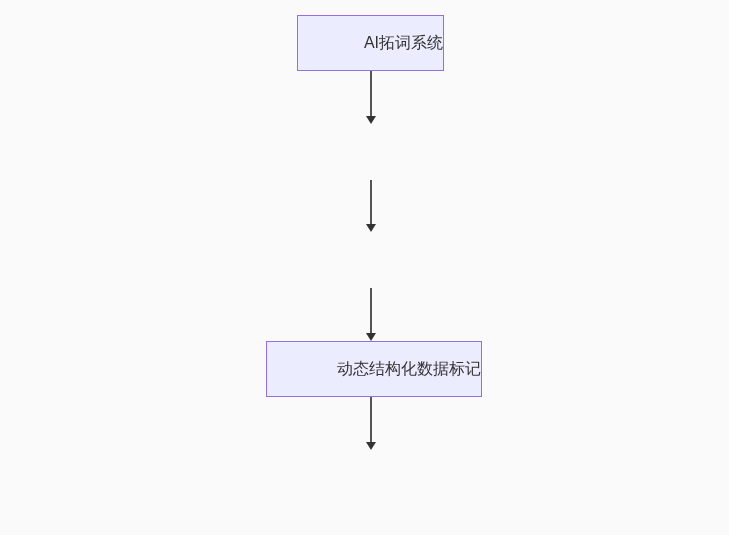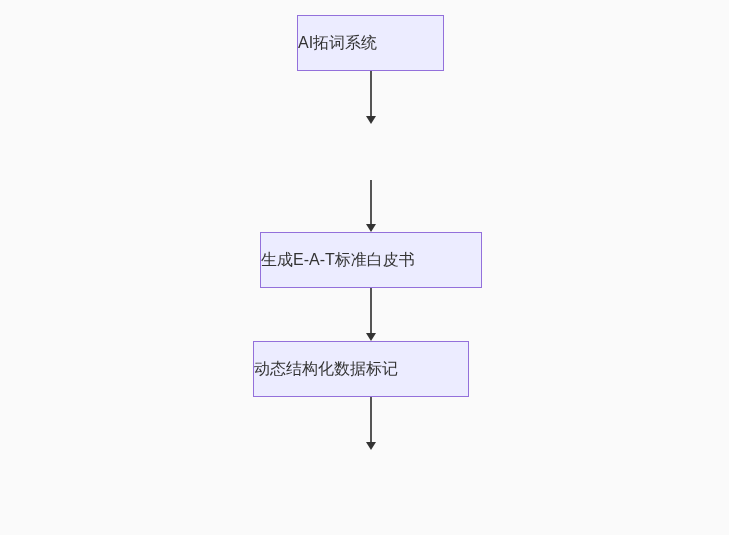--- a/index.html
+++ b/index.html
@@ -18,30 +18,30 @@
     width: 729px;
     height: 535px;
   }
   .node {
     position: absolute;
     height: 54px;
     background: #ECECFF;
     border: 1px solid #9370DB;
     display: flex;
     align-items: center;
-    justify-content: flex-start;
+    justify-content: flex-end;
     font-size: 16px;
     color: #333333;
     box-sizing: content-box;
     white-space: nowrap;
   }
   .node-1 { left: 297px; top: 15px;  width: 145px; }
   .node-2 { left: 274px; top: 124px; width: 192px; }
   .node-3 { left: 260px; top: 232px; width: 220px; }
-  .node-4 { left: 253px; top: 341px; width: 214px; }
+  .node-4 { left: 266px; top: 341px; width: 214px; }
   .node-5 { left: 252px; top: 450px; width: 236px; }
 
   .arrow {
     position: absolute;
     left: 364px;
     width: 13px;
   }
   .arrow-1 { top: 71px;  height: 53px; }
   .arrow-2 { top: 180px; height: 52px; }
   .arrow-3 { top: 288px; height: 53px; }
@@ -74,23 +74,20 @@
     <div class="line"></div>
     <div class="head"></div>
   </div>
 
 
   <div class="arrow arrow-2">
     <div class="line"></div>
     <div class="head"></div>
   </div>
 
-  <div class="node node-3">
-    <span>生成E-A-T标准白皮书</span>
-  </div>
 
   <div class="arrow arrow-3">
     <div class="line"></div>
     <div class="head"></div>
   </div>
 
   <div class="node node-4">
     <span>动态结构化数据标记</span>
   </div>
 

